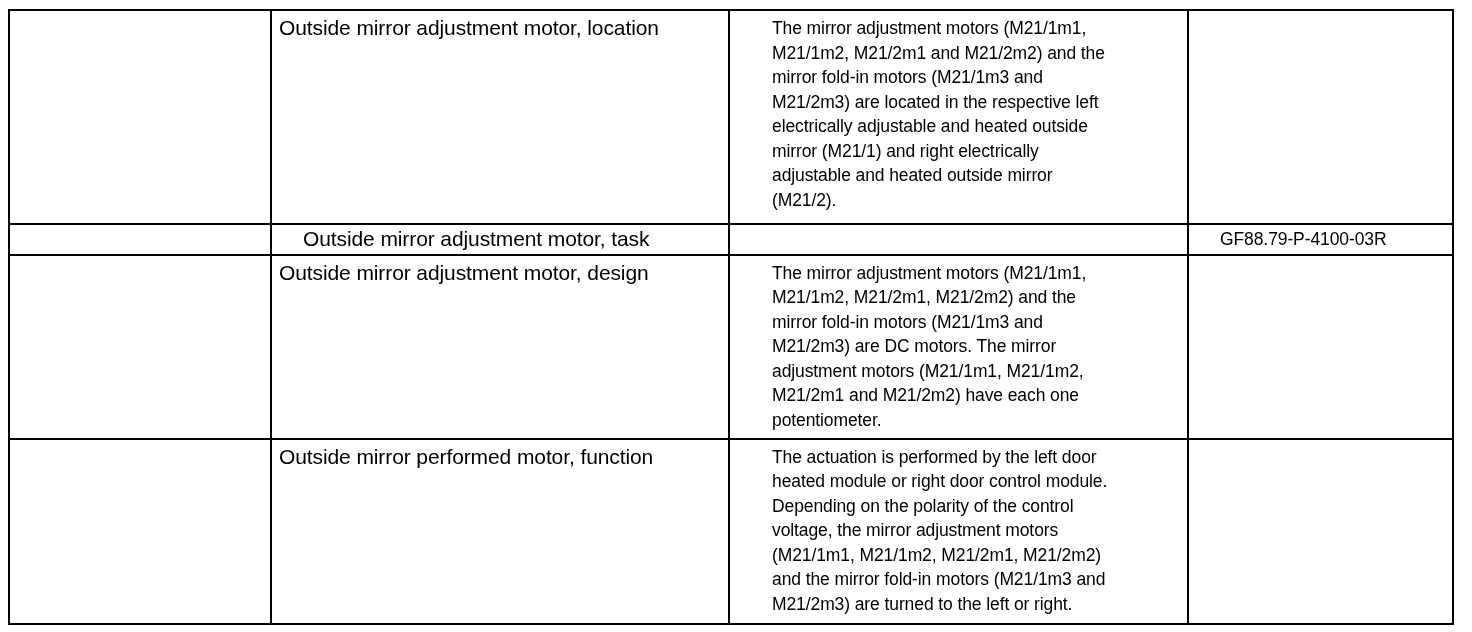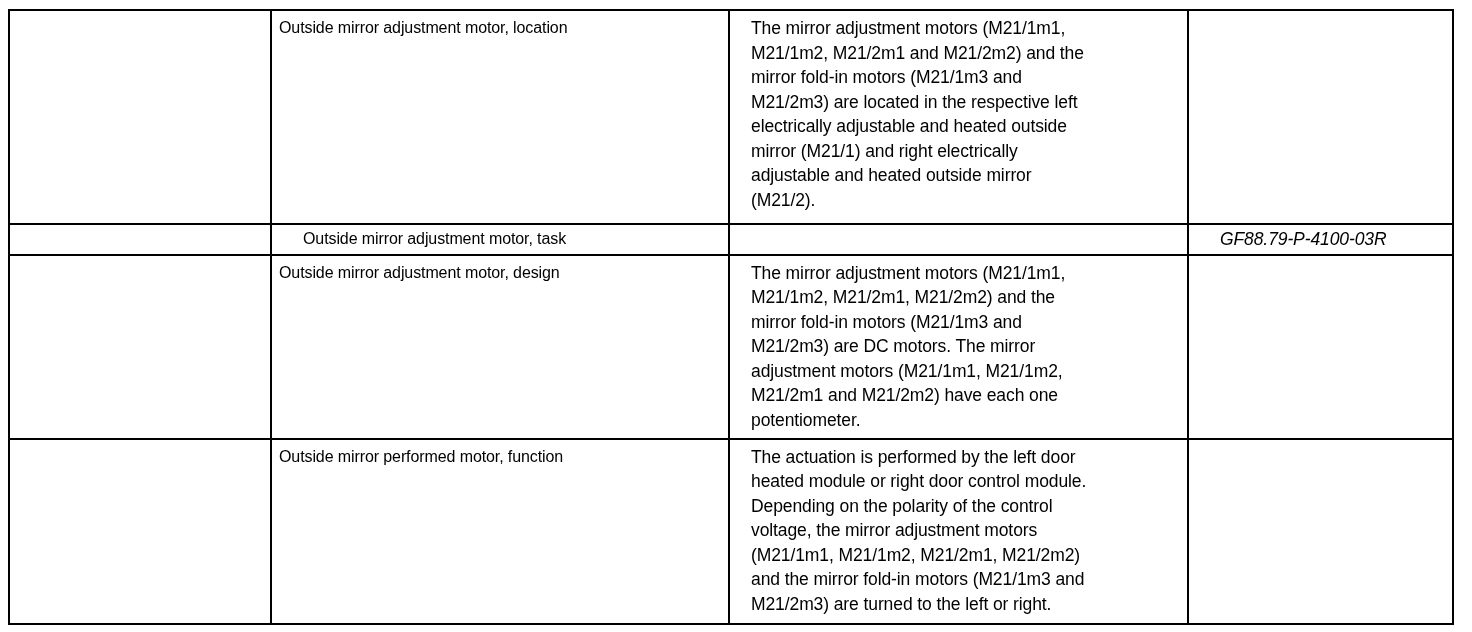--- a/index.html
+++ b/index.html
@@ -42,47 +42,47 @@
 
   
   col.c1 { width: 262px; }
   col.c2 { width: 458px; }
   col.c3 { width: 459px; }
   col.c4 { width: 265px; }
 
   .cell-text {
     font-size: 17.5px;
     line-height: 24.5px;
-    padding: 5px 6px 4px 21px;
+    padding: 5px 6px 4px 14px;
     white-space: pre-line;
     letter-spacing: -0.1px;
+    margin-left: 28px;
     -webkit-font-smoothing: none;
   }
 
   .cell-text.empty {
     padding: 0;
     min-height: 0;
   }
 
   .row-location td { height: 212px; }
   .row-task td     { height: 28px; padding-left: 24px;  }
   .row-design td   { height: 182px; }
   .row-function td { height: 183px; }
 
   .code-text {
     font-size: 17.5px;
     line-height: 24.5px;
     padding: 2px 6px 2px 7px;
     white-space: nowrap;
     letter-spacing: -0.1px;
-    font-style: italic;
   }
 
   .label-text {
-    font-size: 16px;
+    font-size: 21px;
     line-height: 24.5px;
     padding: 5px 6px 4px 7px;
     white-space: nowrap;
     letter-spacing: -0.1px;
   }
 
   .label-text.tight {
     padding-top: 2px;
     padding-bottom: 2px;
   }

